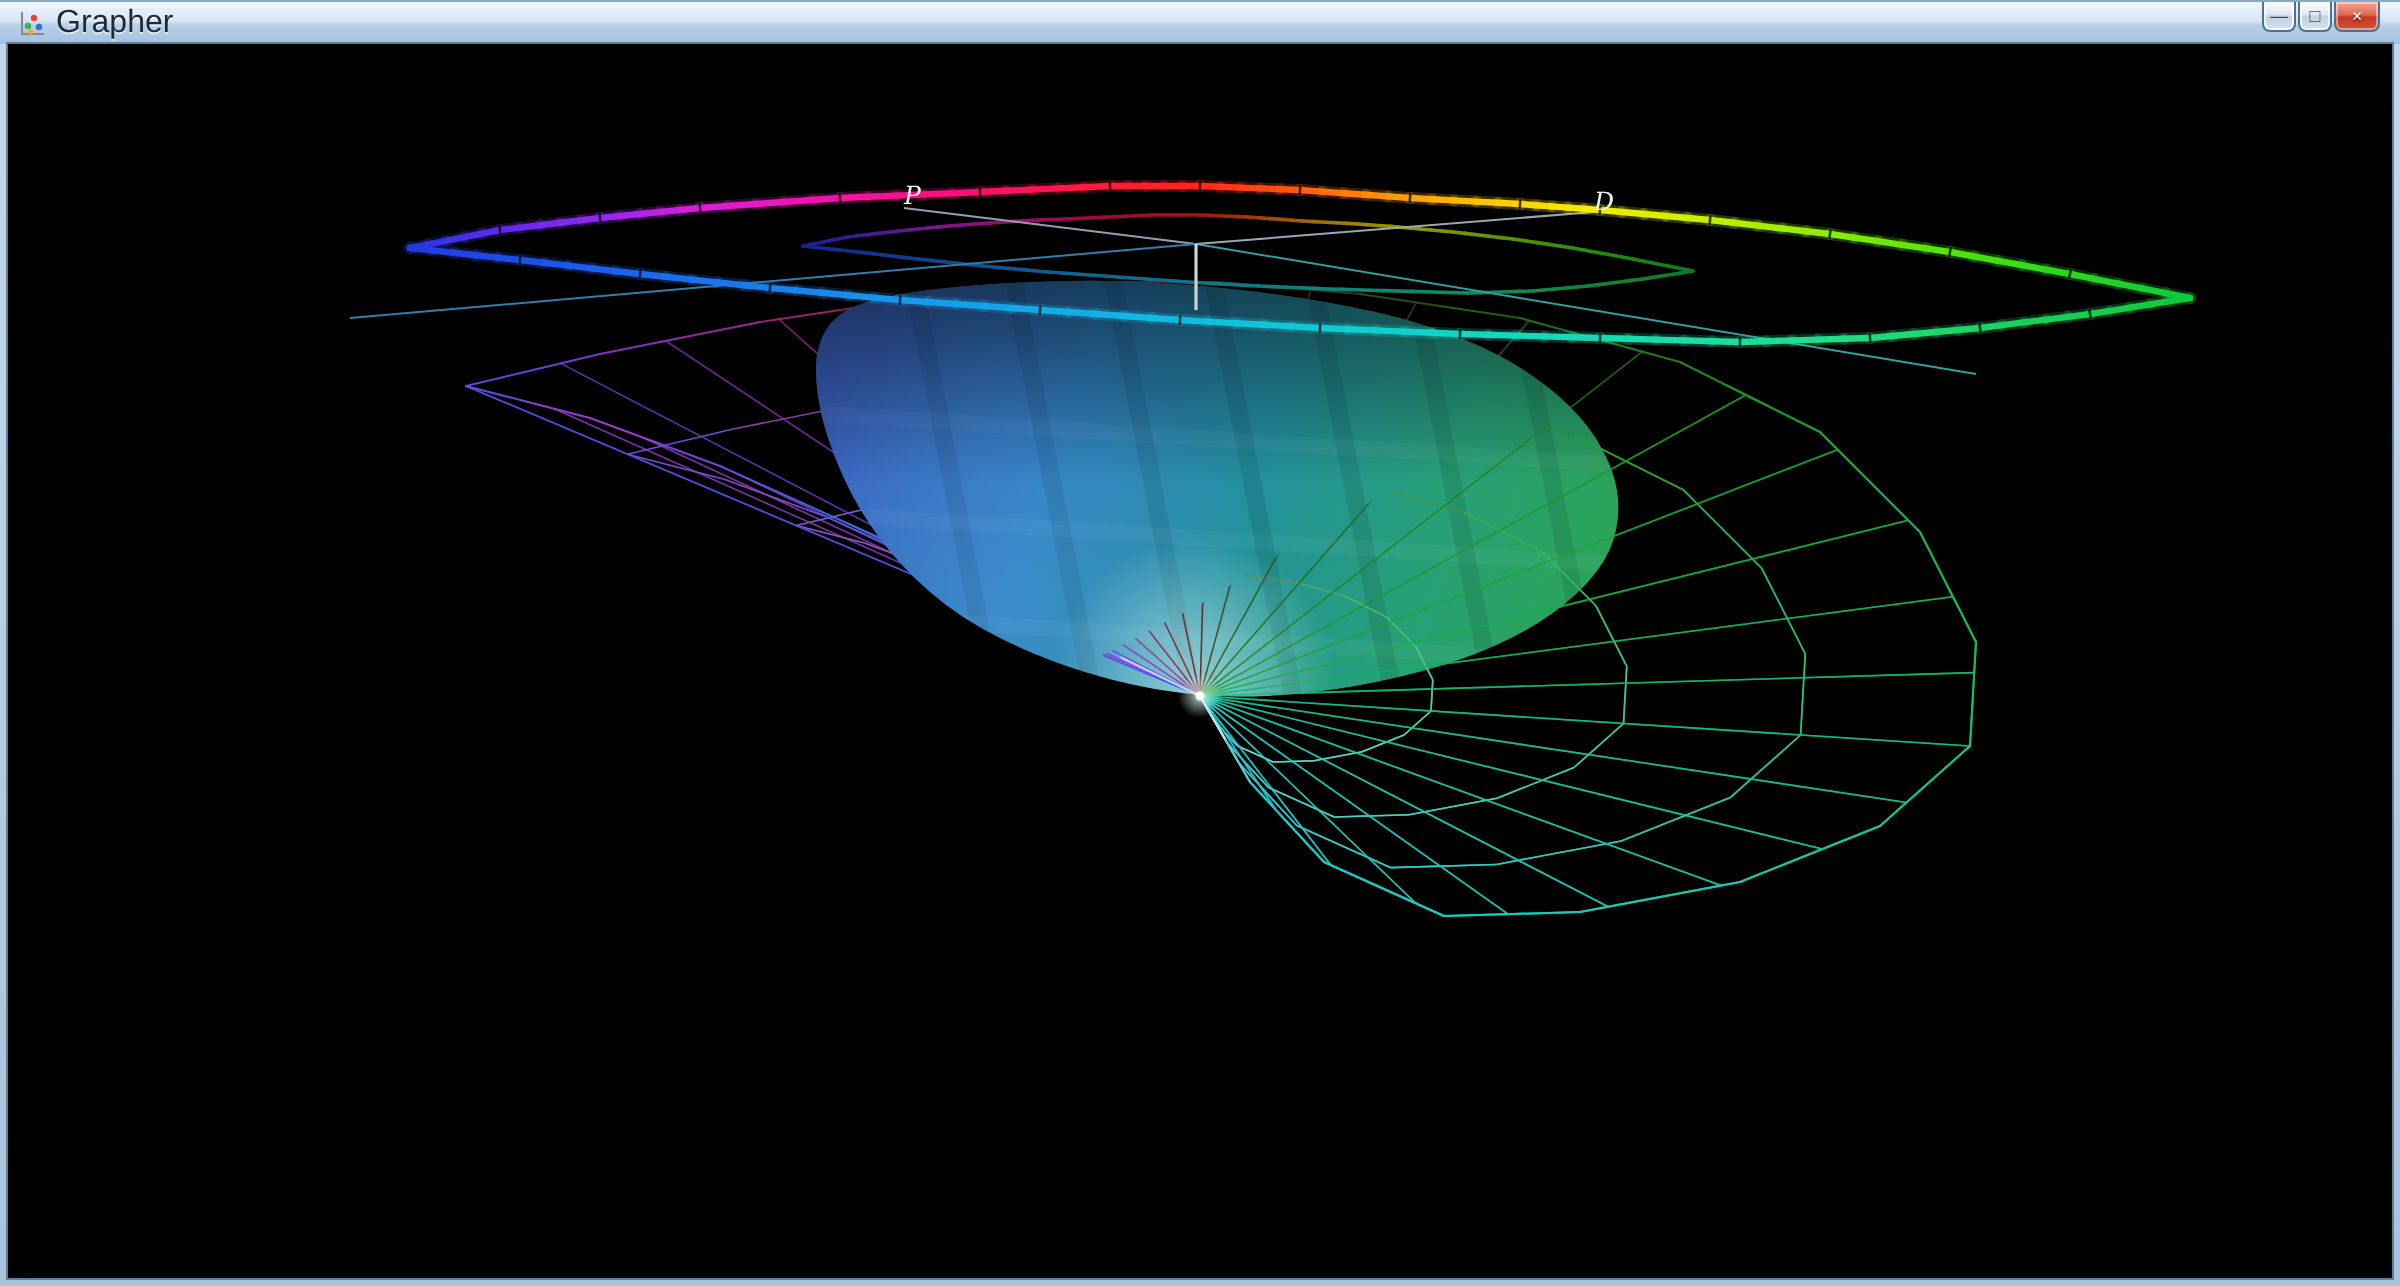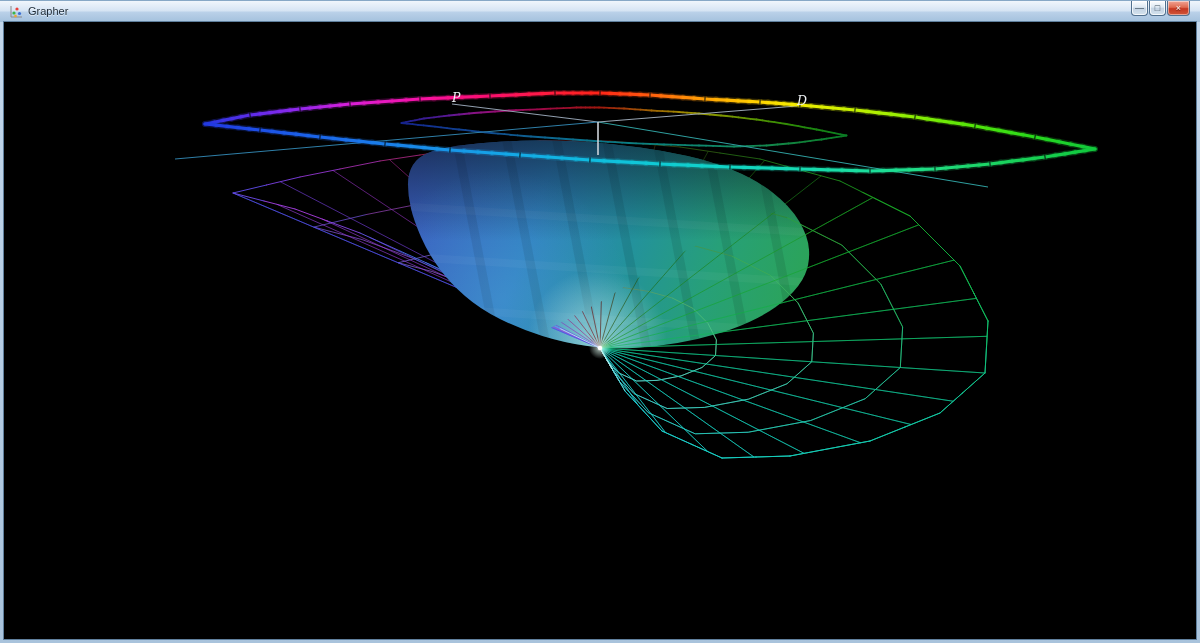--- a/index.html
+++ b/index.html
@@ -4,21 +4,21 @@
 <style>
   html,body{margin:0;padding:0;}
   body{width:1200px;height:643px;font-family:"Liberation Sans",sans-serif;background:#9fbcd8;overflow:hidden;}
   .window{position:relative;width:1200px;height:643px;
     background:linear-gradient(#c4d8ec,#a9c3dc);
     border-top:1px solid #87a8c6;box-sizing:border-box;}
   .titlebar{position:absolute;left:0;top:0;right:0;height:21px;
     background:linear-gradient(#f0f6fc 0%,#d7e5f4 45%,#b9d0e8 55%,#a4c1dd 100%);
     display:flex;align-items:center;}
   .title-icon{width:14px;height:14px;margin-left:9px;margin-right:5px;flex:0 0 auto;}
-  .title-text{font-size:11px;color:#1d2a36;line-height:21px;text-shadow:0 1px 0 rgba(255,255,255,.6);text-align:right;}
+  .title-text{font-size:16px;color:#1d2a36;line-height:21px;text-shadow:0 1px 0 rgba(255,255,255,.6);text-align:right;}
   .winbtns{position:absolute;right:10px;top:0;display:flex;gap:1px;}
   .wbtn{height:15px;border:1px solid #51708e;border-top:none;border-radius:0 0 4px 4px;
     font-size:9px;line-height:14px;text-align:center;color:#3a4a58;cursor:pointer;
     background:linear-gradient(#fdfeff,#dde8f2 45%,#c2d2e2 50%,#d4e2ee);
     box-shadow:inset 0 0 0 1px rgba(255,255,255,.75);padding:0;}
   .wbtn.min,.wbtn.max{width:17px;}
   .wbtn.close{width:23px;color:#fff;
     background:linear-gradient(#f0a596,#e06a50 45%,#c53722 55%,#d0563a);
     box-shadow:inset 0 0 0 1px rgba(255,255,255,.45);text-shadow:0 1px 1px rgba(0,0,0,.5);}
   .client{position:absolute;left:4px;right:4px;top:21px;bottom:4px;background:#000;

